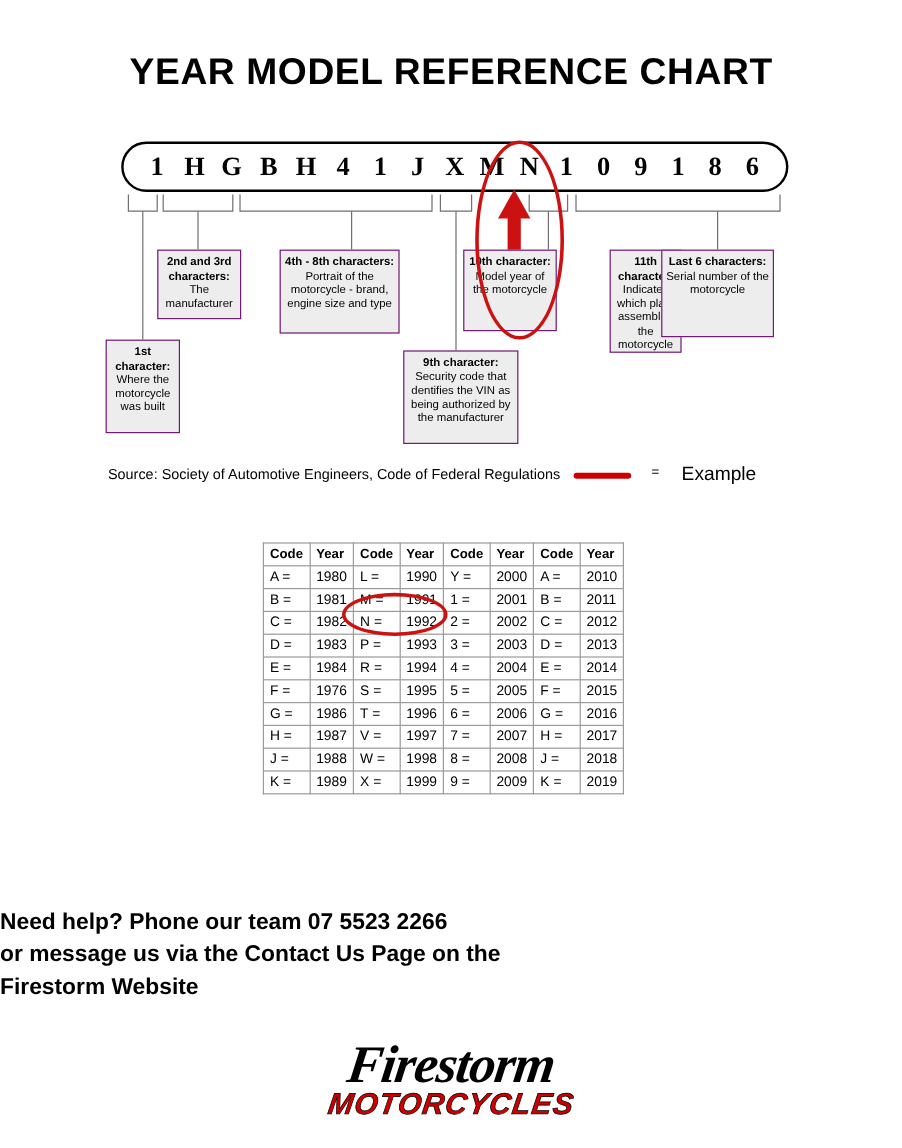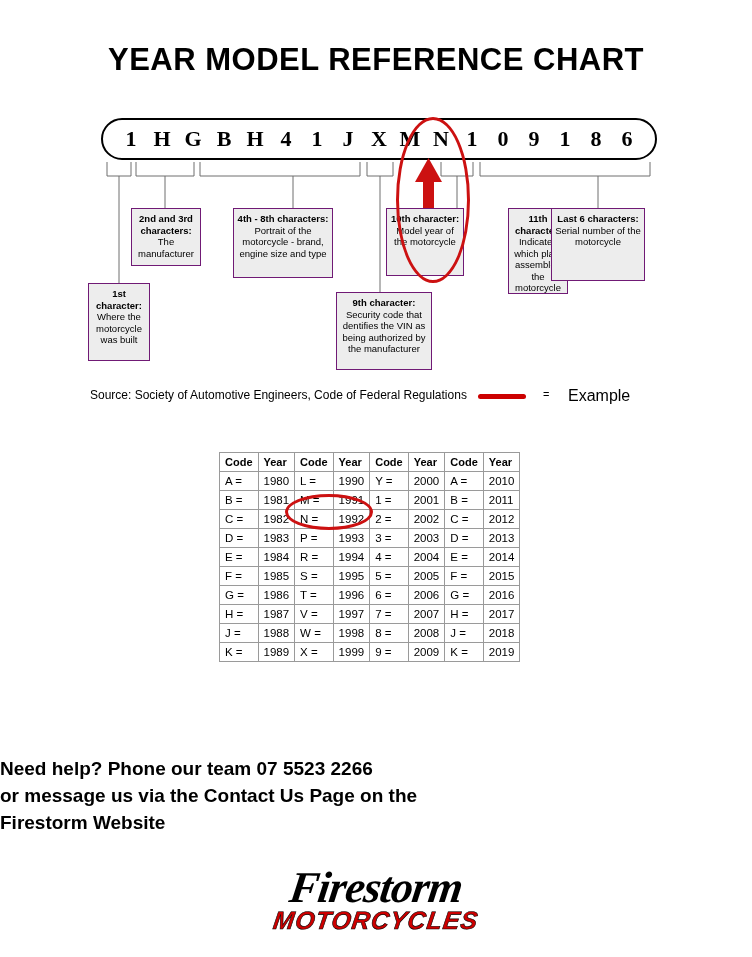--- a/index.html
+++ b/index.html
@@ -358,21 +358,21 @@
       <td class="year">1984</td>
       <td class="code">R =</td>
       <td class="year">1994</td>
       <td class="code">4 =</td>
       <td class="year">2004</td>
       <td class="code">E =</td>
       <td class="year">2014</td>
     </tr>
     <tr>
       <td class="code">F =</td>
-      <td class="year">1985</td>
+      <td class="year">1976</td>
       <td class="code">S =</td>
       <td class="year">1995</td>
       <td class="code">5 =</td>
       <td class="year">2005</td>
       <td class="code">F =</td>
       <td class="year">2015</td>
     </tr>
     <tr>
       <td class="code">G =</td>
       <td class="year">1986</td>

